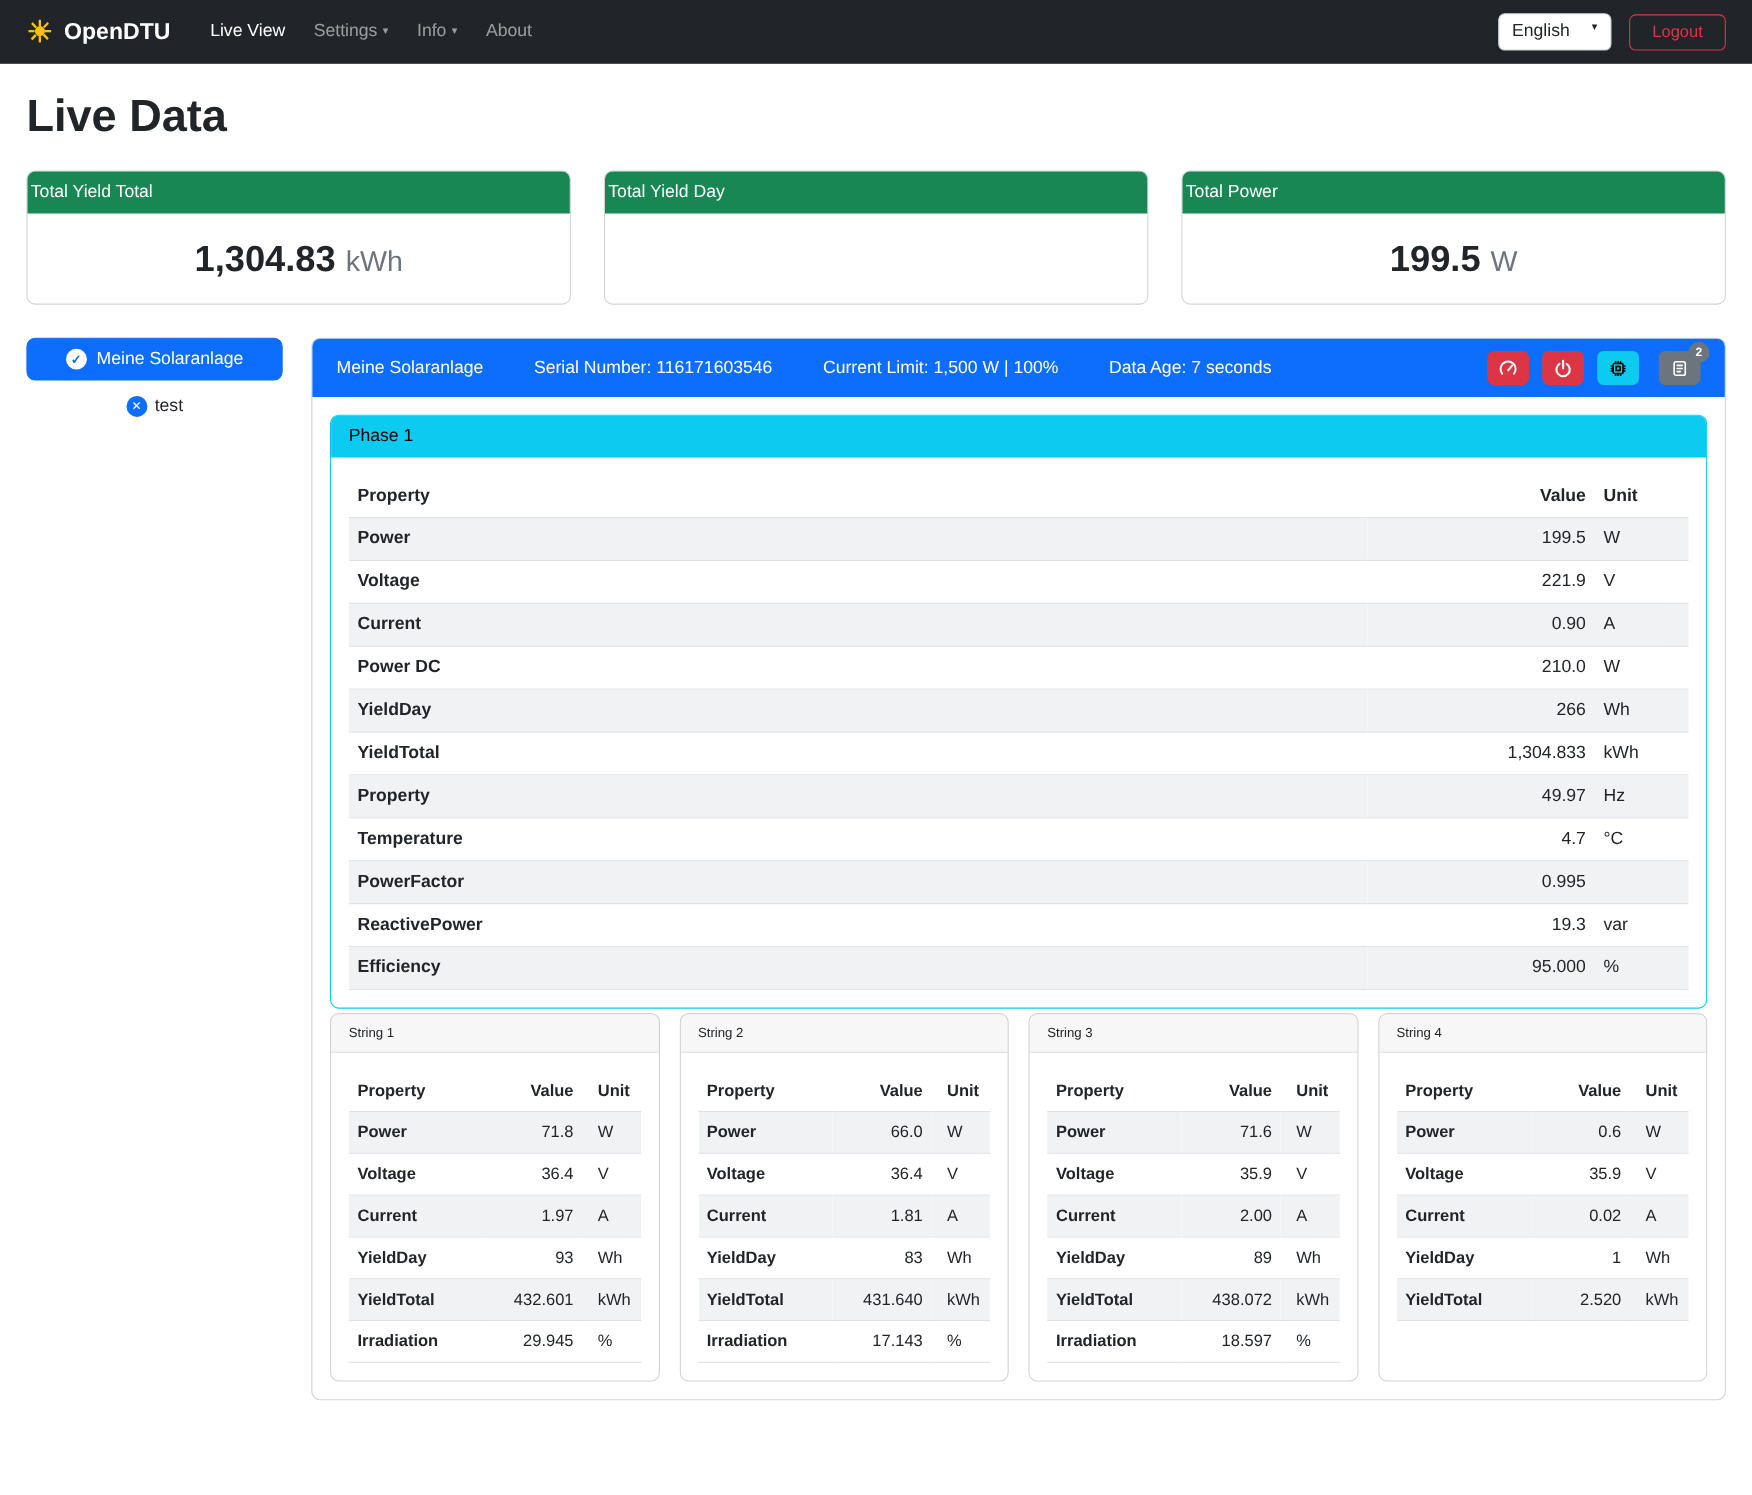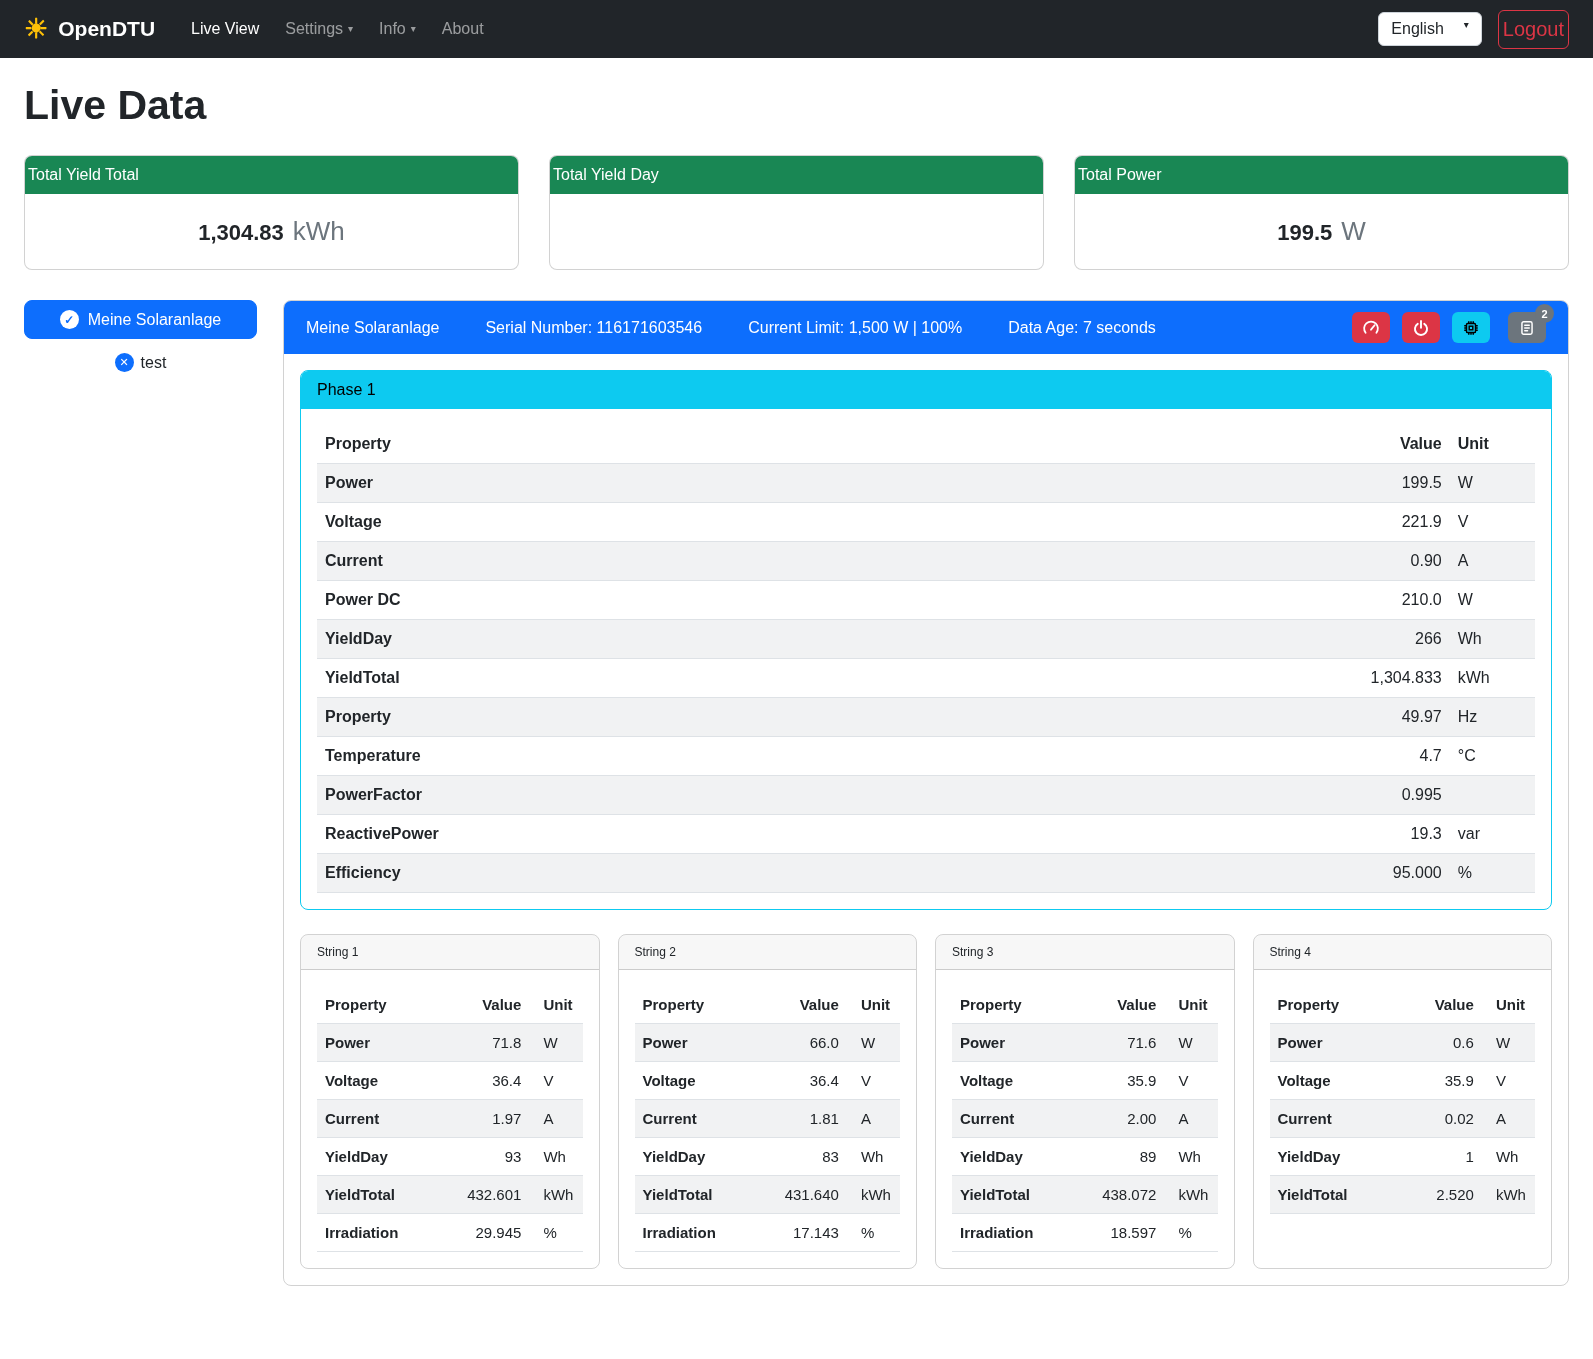--- a/index.html
+++ b/index.html
@@ -9,32 +9,32 @@
   .navbar { background:#212529; display:flex; align-items:center; padding:0 24px; height:58px; }
   .brand { display:flex; align-items:center; gap:10px; color:#fff; font-size:21px; font-weight:700; margin-right:26px; cursor:pointer; }
   .sun-icon { color:#ffc107; font-size:27px; line-height:1; }
   .nav-links { display:flex; align-items:center; gap:6px; flex:1; }
   .nav-link { color:rgba(255,255,255,.55); font-size:16px; padding:8px 10px; cursor:pointer; text-decoration:none; display:flex; align-items:center; gap:5px; }
   .nav-link.active { color:#fff; }
   .caret { font-size:10px; line-height:1; }
   .nav-right { display:flex; align-items:center; gap:16px; }
   .lang-select { background:#fff; border:1px solid #ced4da; border-radius:6px; padding:7px 12px; font-size:16px; display:flex; align-items:flex-start; gap:20px; cursor:pointer; color:#212529; }
   .lang-select .caret { color:#212529; }
-  .logout-btn { background:transparent; border:1px solid #dc3545; color:#dc3545; border-radius:6px; padding:7px 4px; font-size:20px; cursor:pointer; font-family:inherit; }
+  .logout-btn { background:transparent; border:1px solid #dc3545; color:#dc3545; border-radius:6px; padding:7px 20px; font-size:15px; cursor:pointer; font-family:inherit; }
 
   
   .container { padding:6px 24px 28px; }
   .page-title { font-size:41px; font-weight:700; margin:18px 0 26px; }
 
   
   .cards-row { display:grid; grid-template-columns:repeat(3,1fr); gap:30px; margin-bottom:30px; }
   .card { border:1px solid rgba(0,0,0,.175); border-radius:8px; background:#fff; }
   .card-header-success { background:#198754; color:#fff; padding:10px 3px; font-size:16px; border-radius:7px 7px 0 0; }
   .summary-body { padding:22px 16px; text-align:center; }
-  .big-value { font-size:22px; font-weight:700; color:#212529; }
+  .big-value { font-size:33px; font-weight:700; color:#212529; }
   .big-unit { font-size:26px; color:#6c757d; margin-left:9px; font-weight:400; }
 
   
   .layout { display:flex; gap:26px; align-items:flex-start; }
   .sidebar { width:233px; flex-shrink:0; display:flex; flex-direction:column; align-items:center; gap:14px; }
   .inverter-select { width:100%; background:#0d6efd; color:#fff; border:1px solid #0d6efd; border-radius:8px; padding:9px 12px; font-size:16px; display:flex; align-items:center; justify-content:center; gap:9px; cursor:pointer; font-family:inherit; }
   .check-circle { background:#fff; color:#0d6efd; width:19px; height:19px; border-radius:50%; display:inline-flex; align-items:center; justify-content:center; font-size:12px; font-weight:700; flex-shrink:0; }
   .inverter-alt { color:#212529; font-size:16px; display:flex; align-items:center; gap:7px; cursor:pointer; }
   .x-circle { background:#0d6efd; color:#fff; width:19px; height:19px; border-radius:50%; display:inline-flex; align-items:center; justify-content:center; font-size:11px; flex-shrink:0; }
 
@@ -43,21 +43,21 @@
   .inverter-header { background:#0d6efd; color:#fff; display:flex; align-items:center; gap:46px; padding:11px 22px; border-radius:7px 7px 0 0; font-size:16px; }
   .header-actions { margin-left:auto; display:flex; gap:12px; align-items:center; }
   .icon-btn { position:relative; width:38px; height:31px; border-radius:6px; border:none; display:flex; align-items:center; justify-content:center; cursor:pointer; padding:0; }
   .icon-btn.danger { background:#dc3545; color:#fff; }
   .icon-btn.info { background:#0dcaf0; color:#000; }
   .icon-btn.secondary { background:#6c757d; color:#fff; margin-left:6px; }
   .count-badge { position:absolute; top:-8px; right:-8px; background:#6c757d; color:#fff; border-radius:50%; min-width:19px; height:19px; font-size:11px; display:flex; align-items:center; justify-content:center; font-weight:700; }
   .inverter-body { padding:16px; }
 
   
-  .phase-card { border:1px solid #0dcaf0; border-radius:8px; margin-bottom:24px; }
+  .phase-card { border:1px solid #0dcaf0; border-radius:8px; margin-bottom:4px; }
   .phase-header { background:#0dcaf0; color:#000; padding:10px 16px; font-size:16px; border-radius:7px 7px 0 0; }
   .phase-body { padding:16px; }
 
   
   .data-table { width:100%; border-collapse:collapse; font-size:16px; table-layout:fixed; }
   .data-table th, .data-table td { padding:10px 8px; border-bottom:1px solid #dee2e6; text-align:left; overflow:hidden; }
   .data-table th { font-weight:700; }
   .data-table .prop { font-weight:700; }
   .data-table .val { text-align:right; }
   .data-table tbody tr:nth-child(odd) { background:#f1f2f3; }

